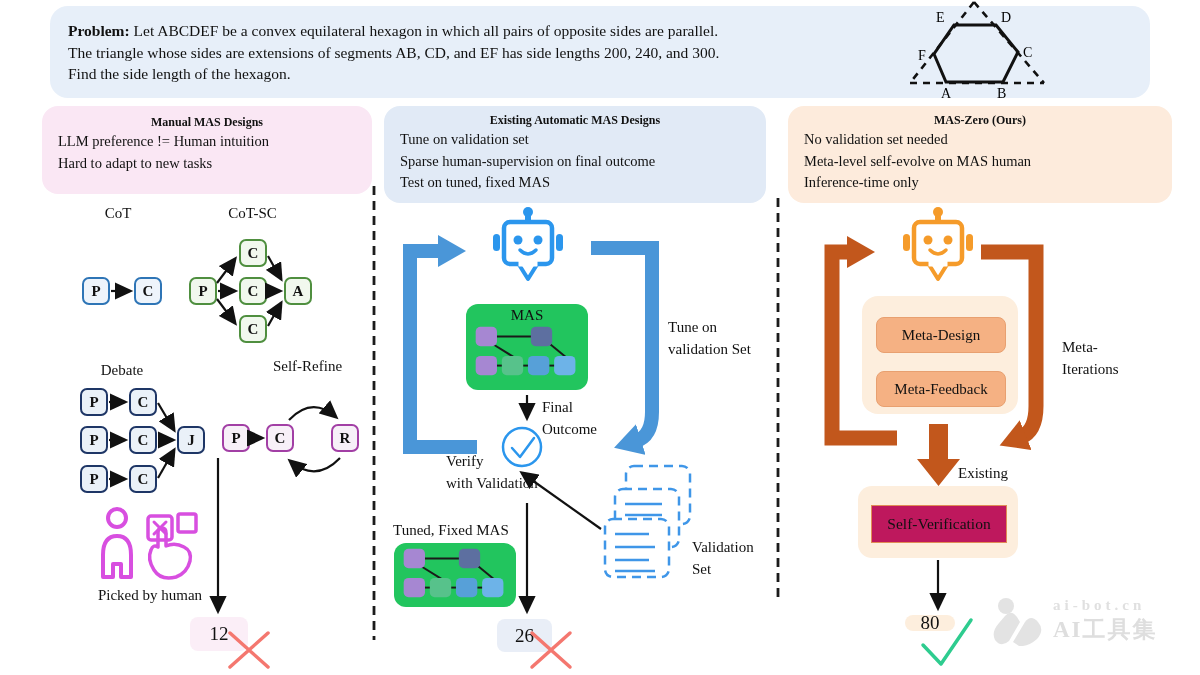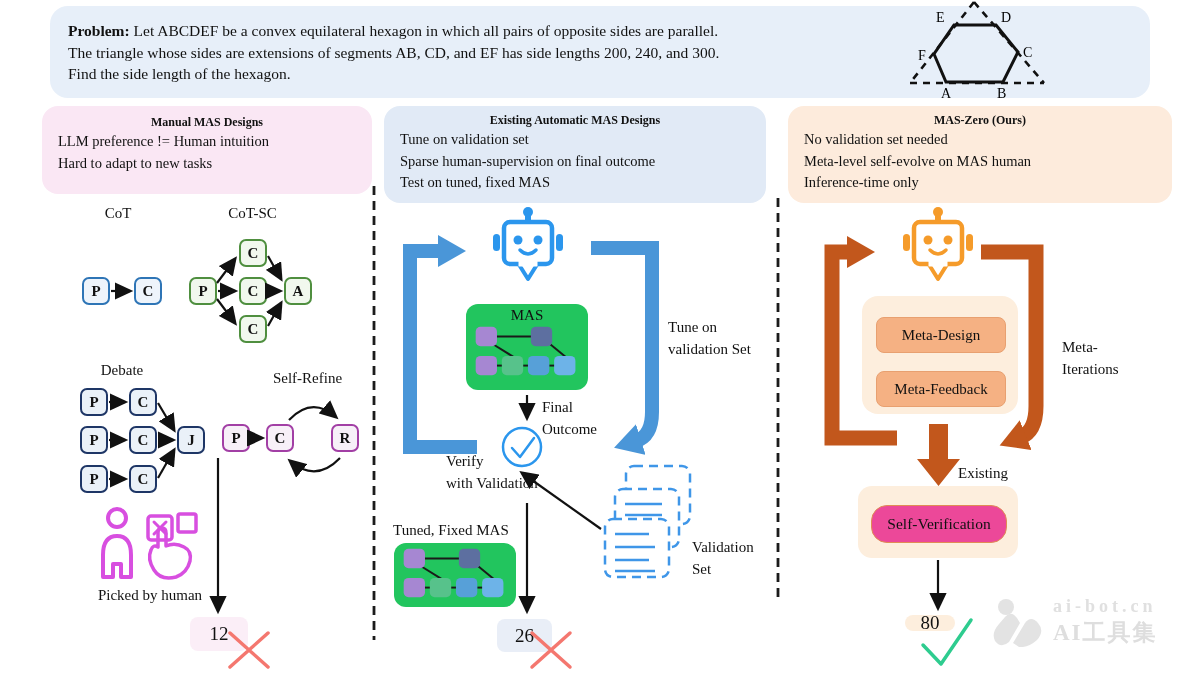--- a/index.html
+++ b/index.html
@@ -17,25 +17,25 @@
   .node.blue{border-color:#2e75b6;background:#eef4fb;}
   .node.green{border-color:#4f8f3f;background:#f1f8ee;}
   .node.navy{border-color:#1e3666;background:#eaf1f8;}
   .node.purple{border-color:#a23fa5;background:#f7f0f8;}
   .result{position:absolute;border-radius:8px;display:flex;align-items:center;justify-content:center;font-size:19px;}
   .mascont{position:absolute;background:#22c55e;border-radius:12px;}
   .mascont .mtitle{font-size:15px;text-align:center;margin-top:3px;font-weight:500;}
   .peachcont{position:absolute;background:#fdeedd;border-radius:16px;}
   .metabox{position:absolute;background:#f5b183;border:1px solid #e8a070;border-radius:8px;
            display:flex;align-items:center;justify-content:center;font-size:15px;}
-  .svbox{position:absolute;background:#ec4899;border:1px solid #e08c55;border-radius:16px;
+  .svbox{position:absolute;background:#be185d;border:1px solid #e08c55;border-radius:0;
          display:flex;align-items:center;justify-content:center;font-size:15.5px;}
   .sidetext{position:absolute;font-size:15px;line-height:22px;}
   .wm{position:absolute;left:993px;top:596px;display:flex;gap:8px;align-items:center;}
-  .wm .t1{font-size:18px;font-weight:bold;letter-spacing:4px;color:#e0e0e0;}
+  .wm .t1{font-size:15px;font-weight:bold;letter-spacing:4px;color:#e0e0e0;}
   .wm .t2{font-size:23px;font-weight:bold;letter-spacing:2px;color:#dedede;}
   svg{display:block;}
   .overlay{position:absolute;left:0;top:0;z-index:5;pointer-events:none;}
   .z6{z-index:6;}
   .z4{z-index:4;}
 </style>
 </head>
 <body>
 
 <div class="stage">
@@ -64,21 +64,21 @@
   <div class="panelhdr" style="left:788px;top:106px;width:384px;height:97px;background:#fdebdc;">
     <div class="ttl" style="margin-top:7px">MAS-Zero (Ours)</div>
     <div class="bl">No validation set needed</div>
     <div class="bl">Meta-level self-evolve on MAS human</div>
     <div class="bl">Inference-time only</div>
   </div>
 
   <div class="dlabel" style="left:88px;top:205px;width:60px;">CoT</div>
   <div class="dlabel" style="left:210px;top:205px;width:85px;">CoT-SC</div>
   <div class="dlabel" style="left:82px;top:362px;width:80px;">Debate</div>
-  <div class="dlabel" style="left:260px;top:370px;width:95px;">Self-Refine</div>
+  <div class="dlabel" style="left:260px;top:358px;width:95px;">Self-Refine</div>
 
   <div class="node blue" style="left:82px;top:277px;">P</div>
   <div class="node blue" style="left:134px;top:277px;">C</div>
 
   <div class="node green" style="left:189px;top:277px;">P</div>
   <div class="node green" style="left:239px;top:239px;">C</div>
   <div class="node green" style="left:239px;top:277px;">C</div>
   <div class="node green" style="left:239px;top:315px;">C</div>
   <div class="node green" style="left:284px;top:277px;">A</div>
 

